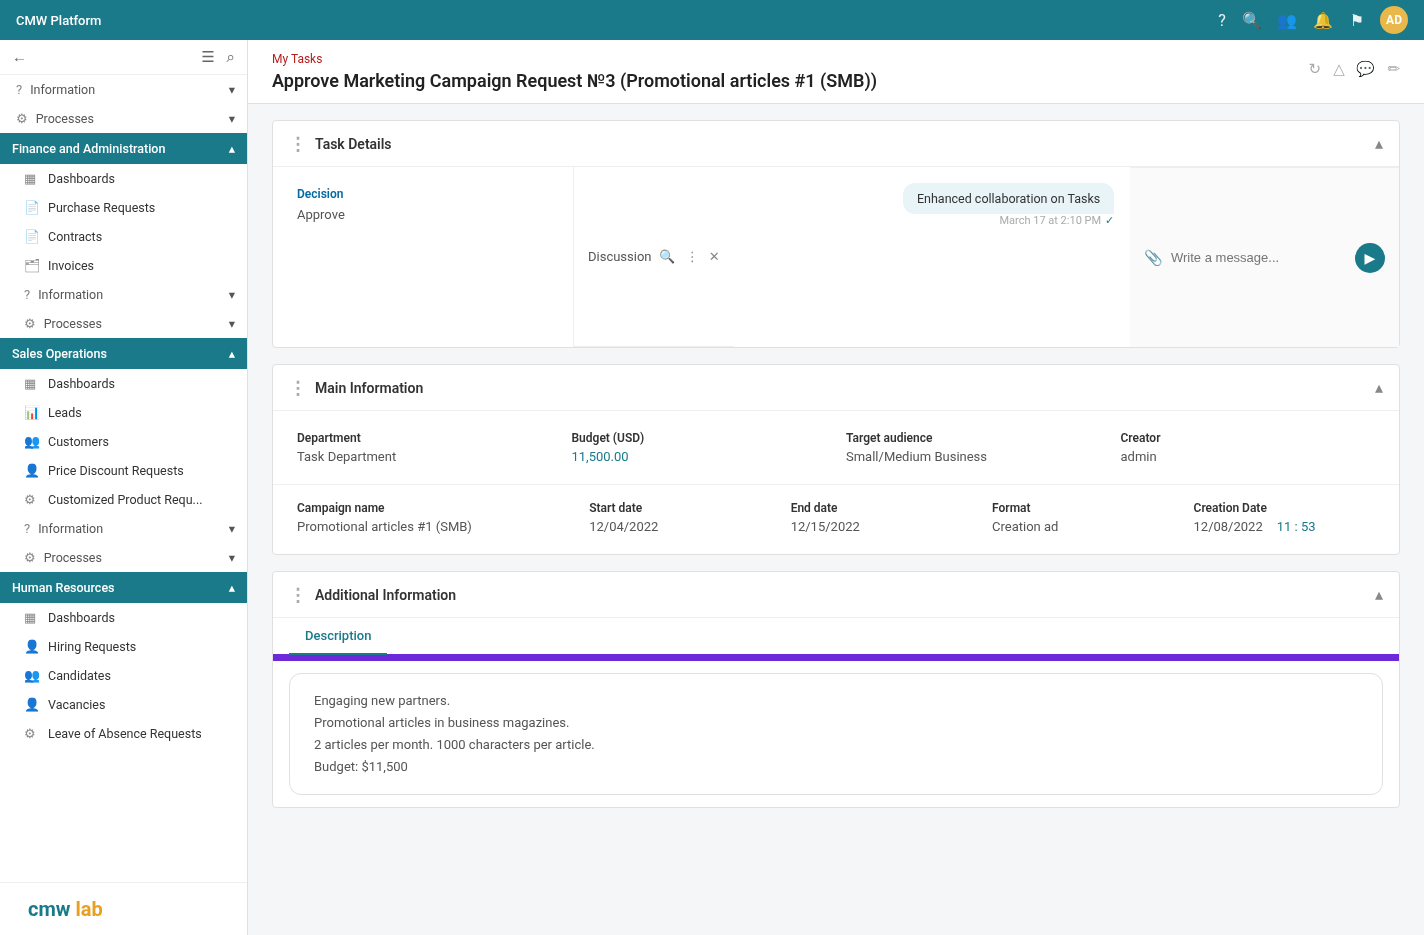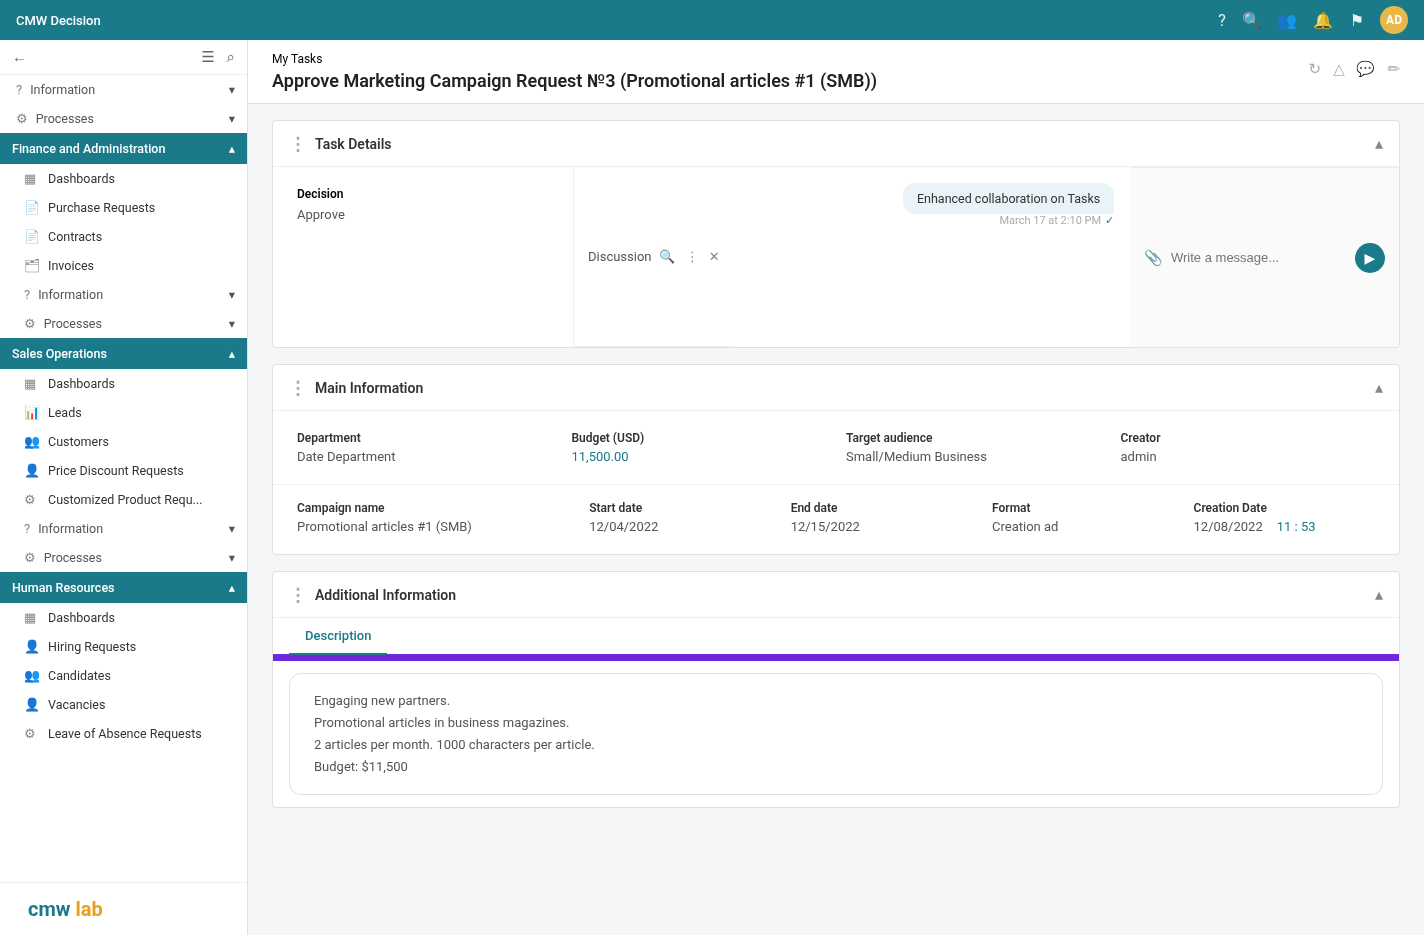--- a/index.html
+++ b/index.html
@@ -104,21 +104,21 @@
 
     
     .page-header {
       background: white;
       padding: 12px 24px;
       border-bottom: 1px solid #e0e0e0;
       display: flex;
       align-items: flex-start;
       justify-content: space-between;
     }
-    .breadcrumb { font-size: 12px; color: #000000; cursor: pointer; margin-bottom: 4px; }
+    .breadcrumb { font-size: 12px; color: #b91c1c; cursor: pointer; margin-bottom: 4px; }
     .page-title { font-size: 18px; font-weight: 600; color: #222; }
     .page-header-actions { display: flex; gap: 12px; color: #888; font-size: 16px; margin-top: 8px; }
 
     
     .content { padding: 16px 24px; display: flex; flex-direction: column; gap: 16px; }
 
     
     .card {
       background: white;
       border: 1px solid #e0e0e0;
@@ -145,21 +145,21 @@
     
     .task-details-body {
       display: flex;
       gap: 0;
     }
     .task-left {
       padding: 20px 24px;
       min-width: 300px;
       flex-shrink: 0;
     }
-    .task-field-label { font-size: 12px; font-weight: 600; color: #000000; margin-bottom: 6px; }
+    .task-field-label { font-size: 12px; font-weight: 600; color: #0369a1; margin-bottom: 6px; }
     .task-field-value { font-size: 13px; color: #555; }
     .task-right {
       flex: 1;
       border-left: 1px solid #eee;
       display: flex;
       flex-direction: row;
     }
     .discussion-header {
       display: flex;
       align-items: center;
@@ -268,21 +268,21 @@
       padding-top: 16px;
     }
 
     .creation-date-row { display: flex; gap: 6px; align-items: center; }
     .creation-date-time { color: #1a7a8a; }
   </style>
 </head>
 <body>
 
 <div class="topbar">
-  <span class="topbar-title">CMW Decision</span>
+  <span class="topbar-title">CMW Platform</span>
   <div class="topbar-icons">
     <span class="topbar-icon">?</span>
     <span class="topbar-icon">🔍</span>
     <span class="topbar-icon">👥</span>
     <span class="topbar-icon">🔔</span>
     <span class="topbar-icon">⚑</span>
     <div class="topbar-avatar">AD</div>
   </div>
 </div>
 
@@ -482,21 +482,21 @@
           <div class="card-title">
             <span class="card-title-dots">⋮</span>
             <span>Main Information</span>
           </div>
           <span class="card-collapse chevron-up"></span>
         </div>
 
         <div class="main-info-grid">
           <div>
             <div class="info-field-label">Department</div>
-            <div class="info-field-value">Date Department</div>
+            <div class="info-field-value">Task Department</div>
           </div>
           <div>
             <div class="info-field-label">Budget (USD)</div>
             <div class="info-field-value blue">11,500.00</div>
           </div>
           <div>
             <div class="info-field-label">Target audience</div>
             <div class="info-field-value">Small/Medium Business</div>
           </div>
           <div>

